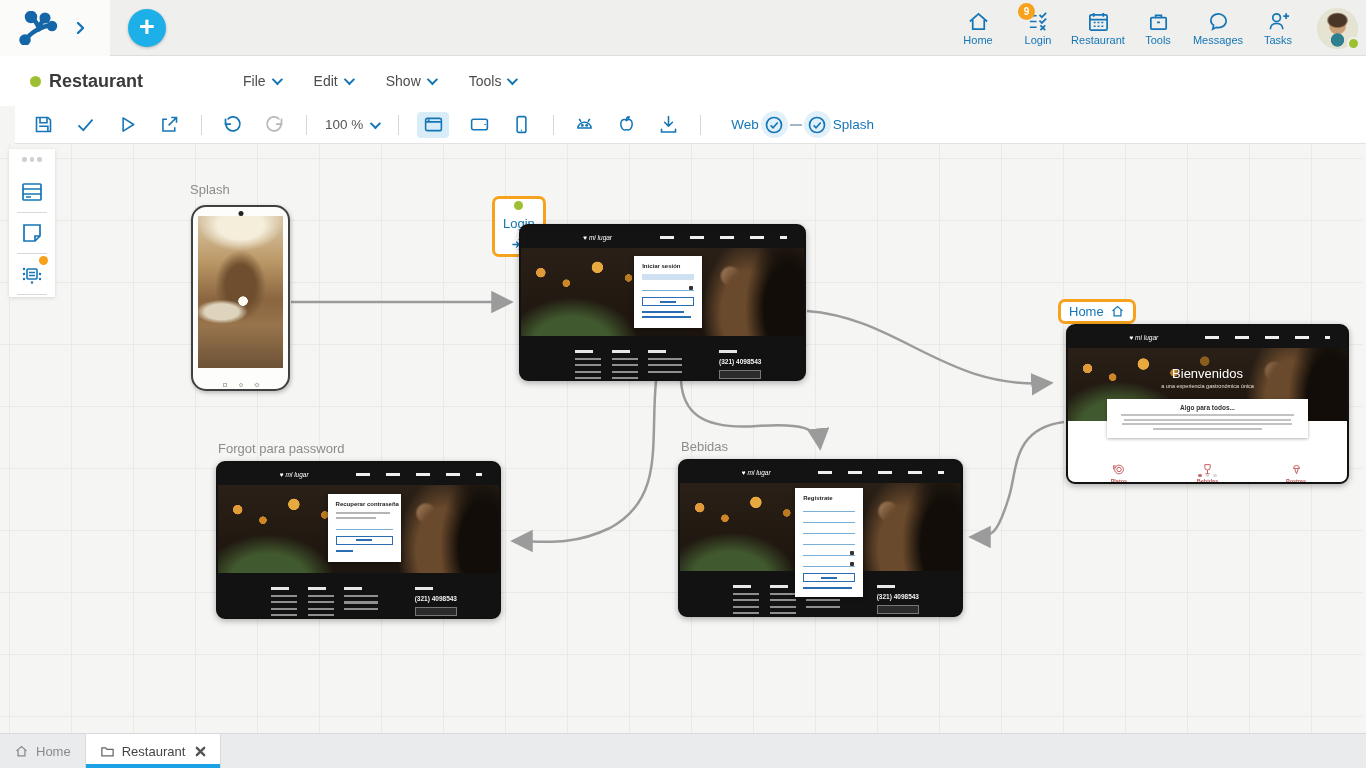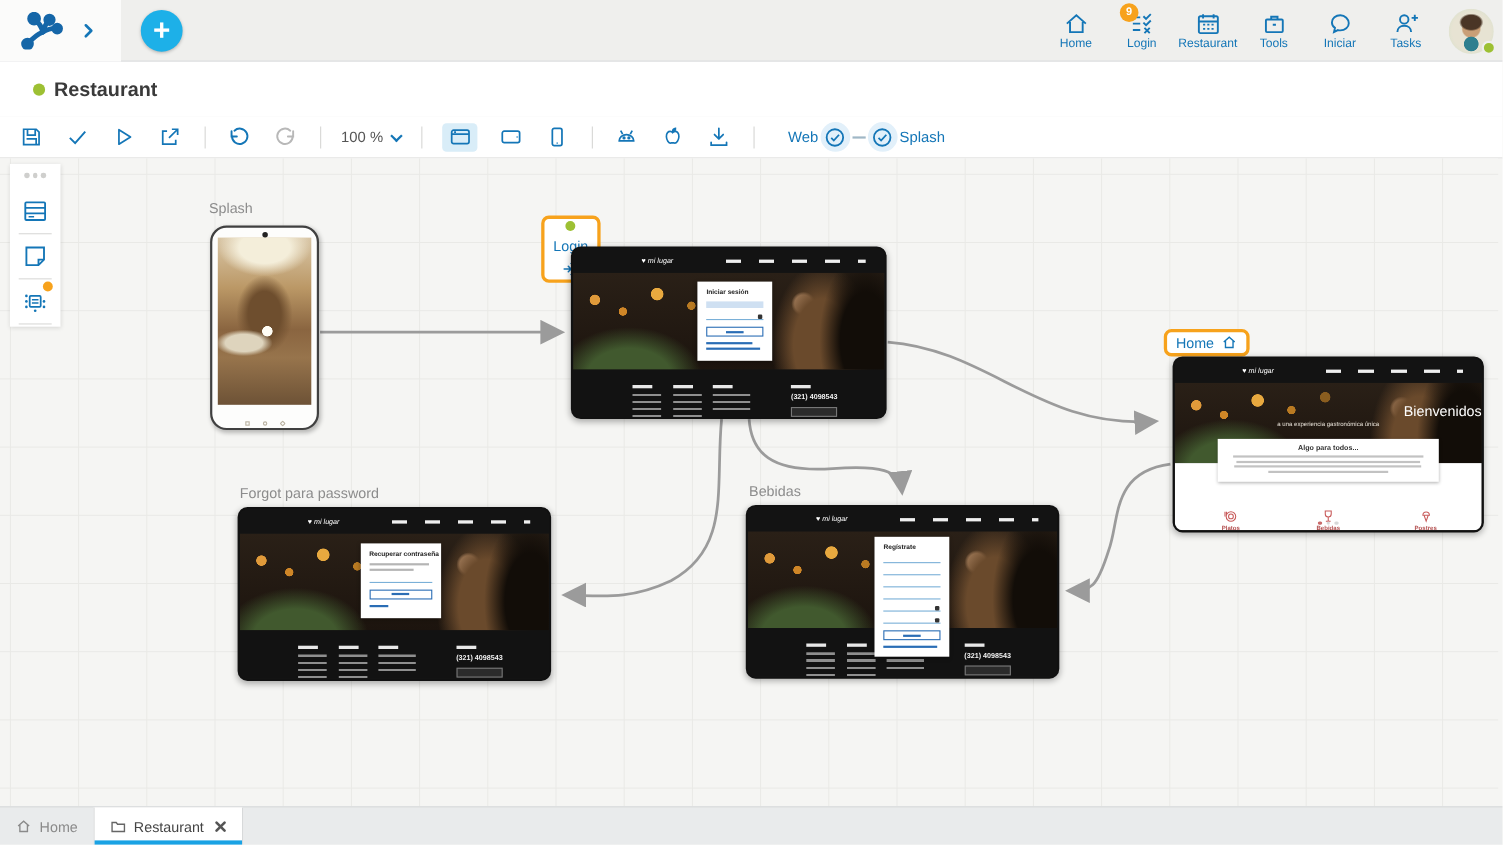--- a/index.html
+++ b/index.html
@@ -31,21 +31,21 @@
 
   
   .menubar { height:50px; background:#ffffff; display:flex; align-items:center; }
   .status-dot { width:11px; height:11px; border-radius:50%; background:#9dc033; margin-left:30px; }
   .project-name { font-size:18px; font-weight:bold; color:#3a3a3a; margin-left:8px; }
   .menus { display:flex; margin-left:100px; gap:34px; }
   .menu-item { display:flex; align-items:center; gap:6px; font-size:14px; color:#4c4c4c; cursor:pointer; }
   .chev { width:8px; height:8px; border-right:2px solid #1476b7; border-bottom:2px solid #1476b7; transform:rotate(45deg) translateY(-2px); }
 
   
-  .toolbar { height:38px; background:#fff; border-bottom:1px solid #e2e2e0; display:flex; align-items:center; padding-left:16px; }
+  .toolbar { height:38px; background:#fff; border-bottom:1px solid #e2e2e0; display:flex; align-items:center; padding-left:16px;margin-left:15px; }
   .tool { width:24px; height:24px; display:flex; align-items:center; justify-content:center; cursor:pointer; margin-right:18px; }
   .tool svg { width:21px; height:21px; }
   .tb-sep { width:1px; height:20px; background:#d6d6d4; margin:0 18px 0 2px; }
   .zoom-ctl { display:flex; align-items:center; gap:7px; font-size:13.5px; color:#555; cursor:pointer; margin-right:18px; }
   .dev-active { background:#d9edf8; border-radius:4px; width:32px; height:26px; }
   .toggle-group { display:flex; align-items:center; margin-left:12px; }
   .toggle-label { font-size:13.5px; color:#1476b7; }
   .check-halo { width:27px; height:27px; border-radius:50%; background:#e2f0fa; display:flex; align-items:center; justify-content:center; margin:0 2px; cursor:pointer; }
   .check-halo svg { width:20px; height:20px; }
   .toggle-line { width:12px; height:2px; background:#9fb7c6; }
@@ -118,21 +118,21 @@
   .ws-input { height:6px; border-bottom:1px solid #7ab0d8; margin-bottom:5px; position:relative; }
   .ws-input.filled { background:#cfe0f2; border-bottom:none; }
   .ws-input .key { position:absolute; right:1px; top:1px; width:4px; height:4px; background:#333; border-radius:1px; }
   .ws-btn { height:9px; border:1px solid #2a6db5; display:flex; align-items:center; justify-content:center; margin:6px 0 5px; }
   .ws-btn i { width:16px; height:2px; background:#2a6db5; }
   .ws-link { height:2px; background:#2a6db5; width:80%; margin-bottom:3px; }
   .ws-link.short { width:95%; }
   .ws-text-line { height:2px; background:#b5b5b5; margin-bottom:2.5px; }
 
   
-  .home-hero-title { position:absolute; top:18px; left:0; right:0; text-align:right; color:#fff; font-size:13px; z-index:3; }
+  .home-hero-title { position:absolute; top:18px; left:0; right:0; text-align:center; color:#fff; font-size:13px; z-index:3; }
   .home-hero-sub { position:absolute; top:35px; left:0; right:0; text-align:center; color:#e8e2d8; font-size:5.5px; z-index:3; }
   .home-white { position:relative; height:calc(100% - 95px); background:#fff; }
   .home-card { position:absolute; top:-22px; left:14%; width:72%; background:#fff; box-shadow:0 1px 3px rgba(0,0,0,.3); padding:5px 10px 6px; z-index:4; }
   .home-card-title { font-size:6.5px; font-weight:bold; color:#333; text-align:center; margin-bottom:3px; white-space:nowrap; }
   .home-card p { height:2px; background:#c2c2c2; margin:0 auto 2.5px; }
   .home-cats { position:absolute; top:42px; left:4%; right:4%; display:flex; justify-content:space-between; }
   .home-cat { width:31%; display:flex; flex-direction:column; align-items:center; }
   .home-cat svg { width:13px; height:13px; margin-bottom:2px; }
   .cat-name { font-size:5.5px; color:#b34f4f; font-weight:bold; margin-bottom:2px; }
   .home-dots { position:absolute; bottom:5px; left:0; right:0; display:flex; justify-content:center; gap:4px; }
@@ -201,39 +201,57 @@
         <svg viewBox="0 0 24 24" fill="none" stroke="#1476b7" stroke-width="1.8">
           <rect x="4" y="8" width="16" height="12" rx="1"></rect>
           <path d="M9 8V5.5h6V8M10.5 13h3"></path>
         </svg>
         <span class="top-nav-label">Tools</span>
       </div>
       <div class="top-nav-item">
         <svg viewBox="0 0 24 24" fill="none" stroke="#1476b7" stroke-width="1.8">
           <path d="M12 4c-4.4 0-8 3-8 6.8 0 2.1 1.1 4 2.9 5.2L6 20l3.7-1.9c.7.2 1.5.3 2.3.3 4.4 0 8-3 8-6.8S16.4 4 12 4z"></path>
         </svg>
-        <span class="top-nav-label">Iniciar</span>
+        <span class="top-nav-label">Messages</span>
       </div>
       <div class="top-nav-item">
         <svg viewBox="0 0 24 24" fill="none" stroke="#1476b7" stroke-width="1.8">
           <circle cx="10" cy="8" r="4"></circle>
           <path d="M3.5 20c0-3.8 2.8-6 6.5-6s6.5 2.2 6.5 6"></path>
           <path d="M17 6.5h6M20 3.5v6"></path>
         </svg>
         <span class="top-nav-label">Tasks</span>
       </div>
     </nav>
     <div class="avatar">
       <span class="avatar-dot"></span>
     </div>
   </header>
 
   <div class="menubar">
     <span class="status-dot"></span>
     <span class="project-name">Restaurant</span>
+    <div class="menus">
+      <div class="menu-item">
+        <span>File</span>
+          <i class="chev"></i>
+      </div>
+      <div class="menu-item">
+        <span>Edit</span>
+          <i class="chev"></i>
+      </div>
+      <div class="menu-item">
+        <span>Show</span>
+          <i class="chev"></i>
+      </div>
+      <div class="menu-item">
+        <span>Tools</span>
+          <i class="chev"></i>
+      </div>
+    </div>
   </div>
 
   <div class="toolbar">
     <span class="tool">
       <svg viewBox="0 0 24 24" fill="none" stroke="#1476b7" stroke-width="1.8">
         <path d="M4 4h13l3 3v13H4z"></path>
           <path d="M8 4v6h8V4M7 14h10v6"></path>
       </svg>
     </span>
     <span class="tool">

